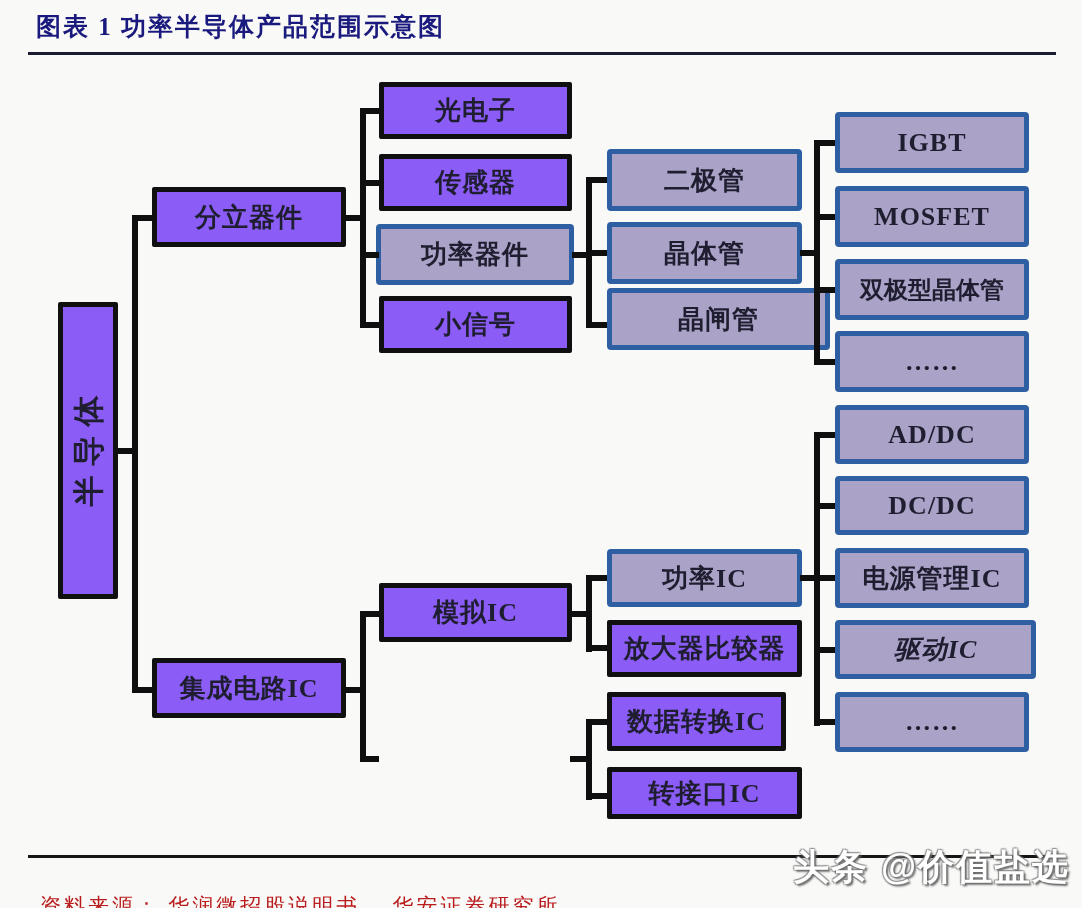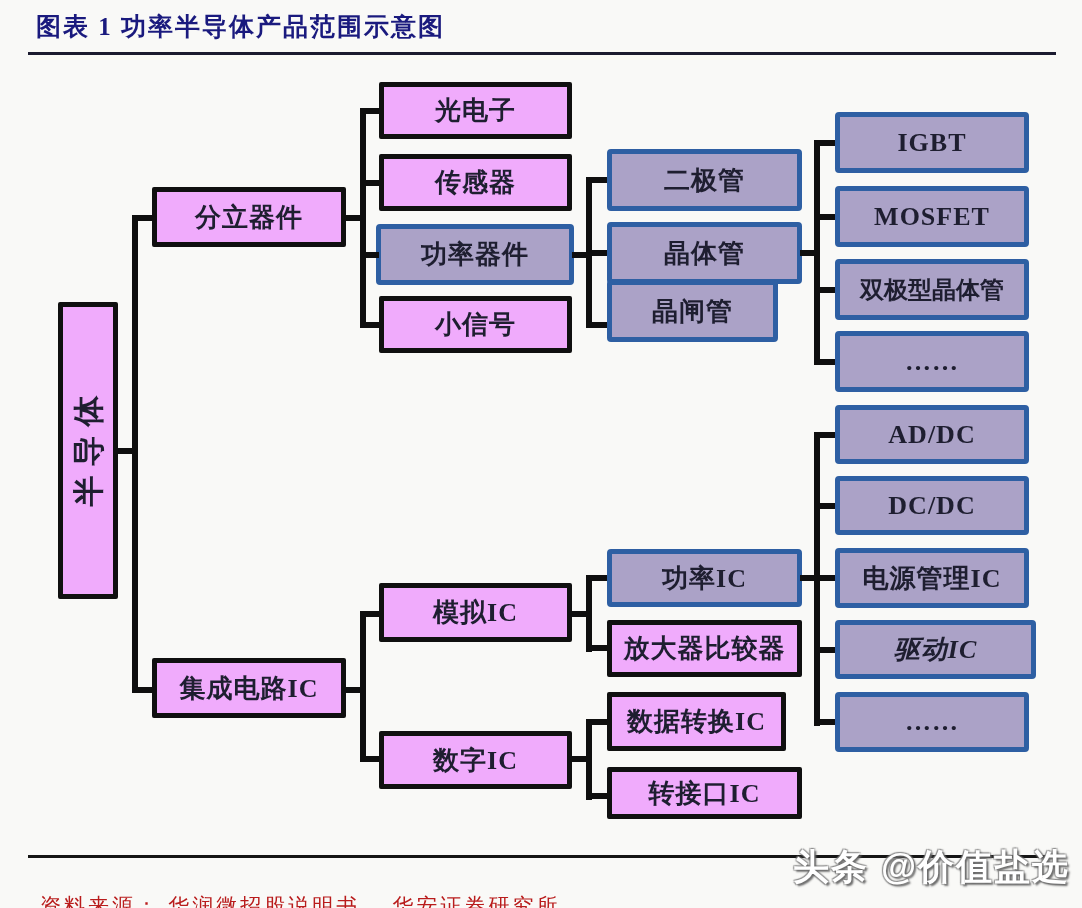--- a/index.html
+++ b/index.html
@@ -25,42 +25,42 @@
     position:absolute;right:12px;top:843px;
     font-size:36px;font-weight:bold;color:#ffffff;letter-spacing:2px;
     font-family:"Liberation Sans","DejaVu Sans",sans-serif;
     text-shadow:2px 2px 2px rgba(100,100,100,.95),-1px -1px 1px rgba(130,130,130,.8),1px -1px 1px rgba(120,120,120,.6),-1px 1px 1px rgba(120,120,120,.6);
     white-space:nowrap;
   }
   
   .node{
     position:absolute;box-sizing:border-box;
     display:flex;align-items:center;justify-content:center;
-    background:#f0abfc;border:5px solid #101010;
+    background:#8b5cf6;border:5px solid #101010;
     font-size:26px;font-weight:600;color:#1e1e30;
     letter-spacing:1px;white-space:nowrap;border-radius:2px;
   }
   .node.purple{
     background:#aba2c7;border:5px solid #2e5fa3;border-radius:4px;
   }
   .vertical span{
     transform:rotate(-90deg);transform-origin:center;
     font-size:31px;letter-spacing:9px;padding-left:9px;
   }
   
   .n-root{left:58px;top:302px;width:60px;height:297px;}
   .n-discrete{left:152px;top:187px;width:194px;height:60px;}
   .n-ic{left:152px;top:658px;width:194px;height:60px;}
   .n-opto{left:379px;top:82px;width:193px;height:57px;}
   .n-sensor{left:379px;top:154px;width:193px;height:57px;}
   .n-powerdev{left:376px;top:224px;width:198px;height:61px;}
   .n-smallsig{left:379px;top:296px;width:193px;height:57px;}
   .n-diode{left:607px;top:149px;width:195px;height:62px;}
   .n-transistor{left:607px;top:222px;width:195px;height:62px;}
-  .n-thyristor{left:607px;top:280px;width:171px;height:62px;}
+  .n-thyristor{left:607px;top:288px;width:223px;height:62px;}
   .n-igbt{left:835px;top:112px;width:194px;height:61px;}
   .n-mosfet{left:835px;top:186px;width:194px;height:61px;}
   .n-bipolar{left:835px;top:259px;width:194px;height:61px;font-size:24px;letter-spacing:0;}
   .n-moretop{left:835px;top:331px;width:194px;height:61px;}
   .n-adc{left:835px;top:405px;width:194px;height:59px;}
   .n-dcdc{left:835px;top:476px;width:194px;height:59px;}
   .n-pmic{left:835px;top:548px;width:194px;height:60px;}
   .n-driver{left:835px;top:620px;width:201px;height:59px;font-style:italic;}
   .n-morebot{left:835px;top:692px;width:194px;height:60px;}
   .n-analog{left:379px;top:583px;width:193px;height:59px;}
@@ -123,23 +123,20 @@
   <div class="node purple n-bipolar">
     <span>双极型晶体管</span>
   </div>
   <div class="node purple n-moretop">
     <span>……</span>
   </div>
 
   <div class="node n-analog">
     <span>模拟IC</span>
   </div>
-  <div class="node n-digital">
-    <span>数字IC</span>
-  </div>
 
   <div class="node purple n-poweric">
     <span>功率IC</span>
   </div>
   <div class="node n-amp">
     <span>放大器比较器</span>
   </div>
   <div class="node n-dataconv">
     <span>数据转换IC</span>
   </div>

